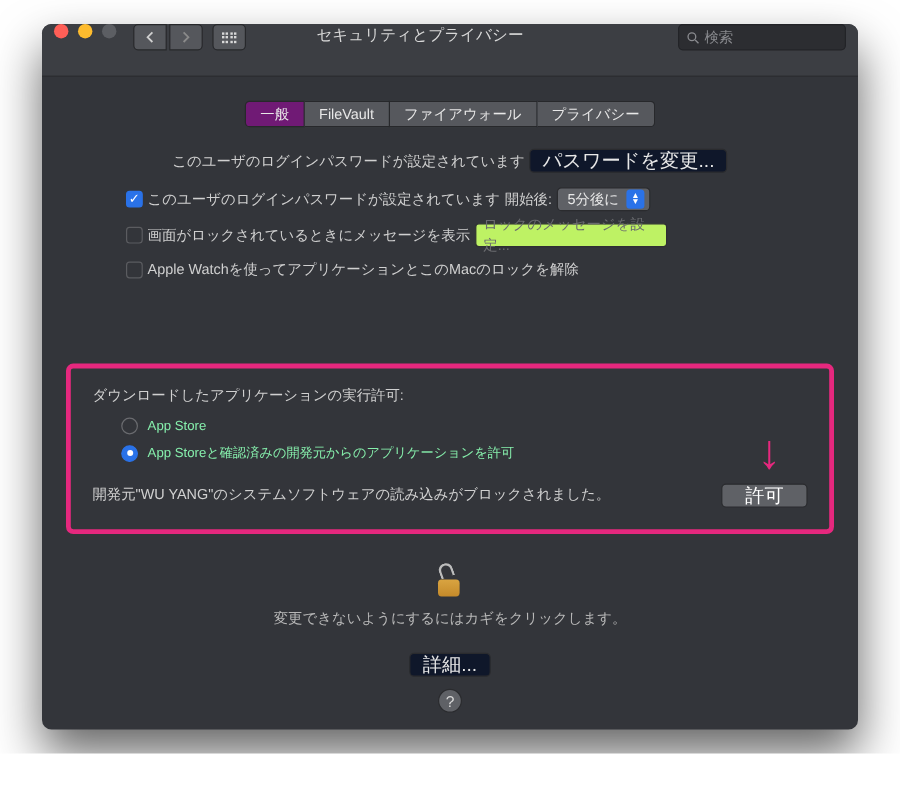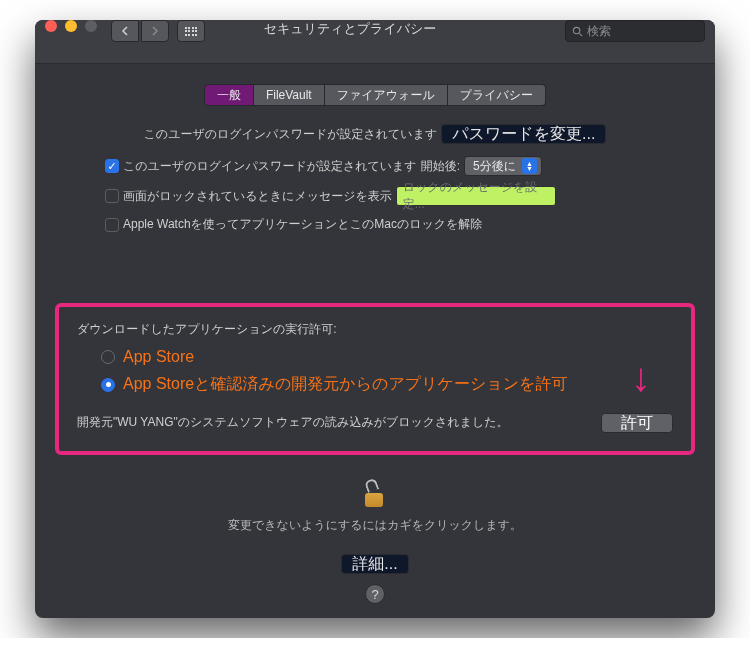--- a/index.html
+++ b/index.html
@@ -144,21 +144,21 @@
     padding: 14px 18px 18px 18px;
     margin: 0 -10px 20px -10px;
     position: relative;
   }
   .section-title {
     color: #d0d0d0; font-size: 12px; margin-bottom: 10px;
   }
   .radio-row {
     display: flex; align-items: center; gap: 8px;
     margin-bottom: 8px; padding-left: 24px;
-    font-size: 16px; color: #f97316;
+    font-size: 11px; color: #86efac;
   }
   .radio {
     width: 14px; height: 14px; border-radius: 50%;
     border: 1px solid #6a6b6f;
     display: inline-flex; align-items: center; justify-content: center;
     flex-shrink: 0;
   }
   .radio.selected { background: #2a72e8; border-color: #2a72e8; }
   .radio.selected::after {
     content: ""; width: 5px; height: 5px; border-radius: 50%; background: #fff;

